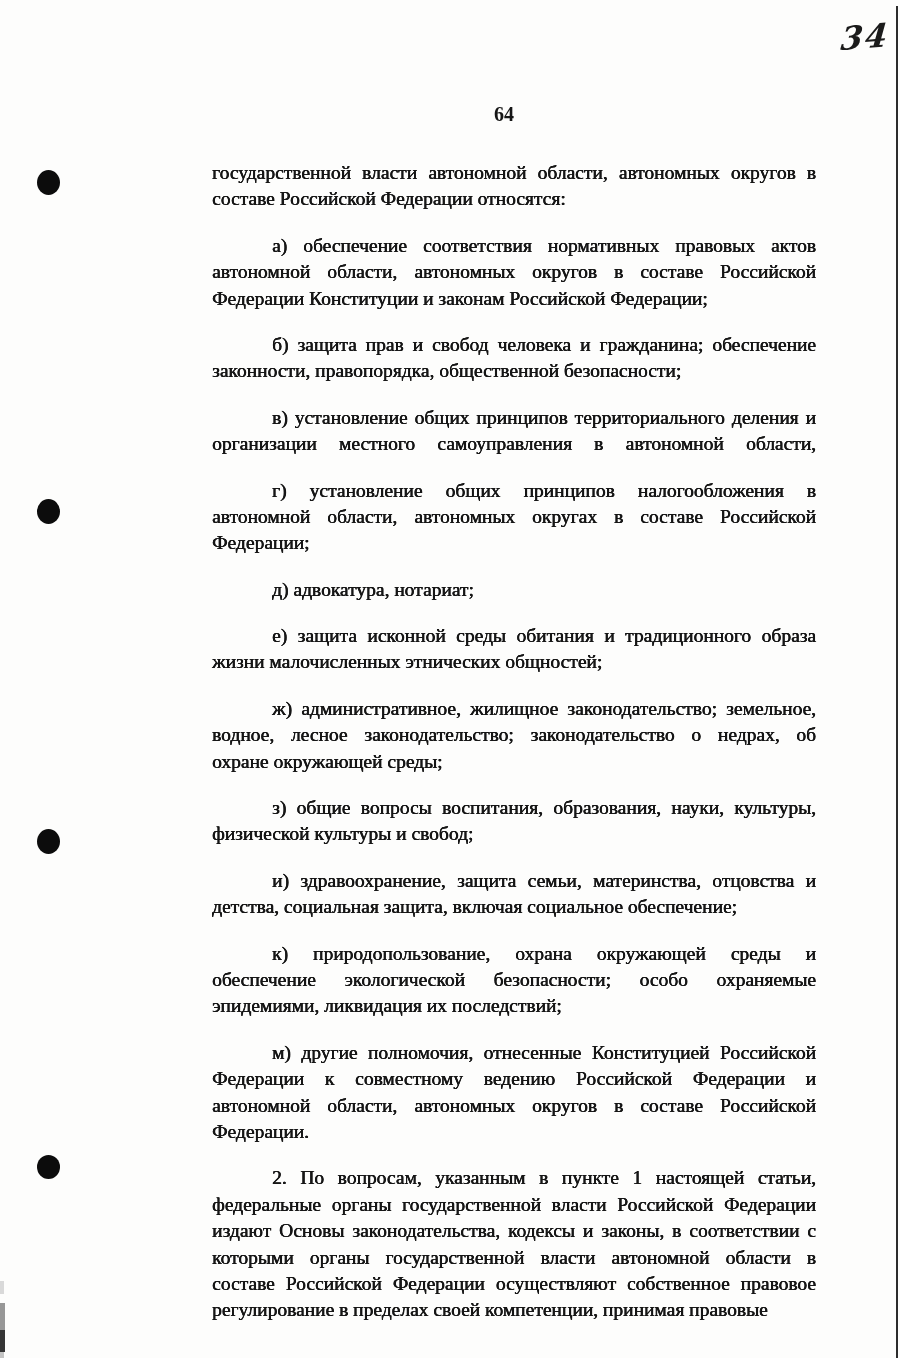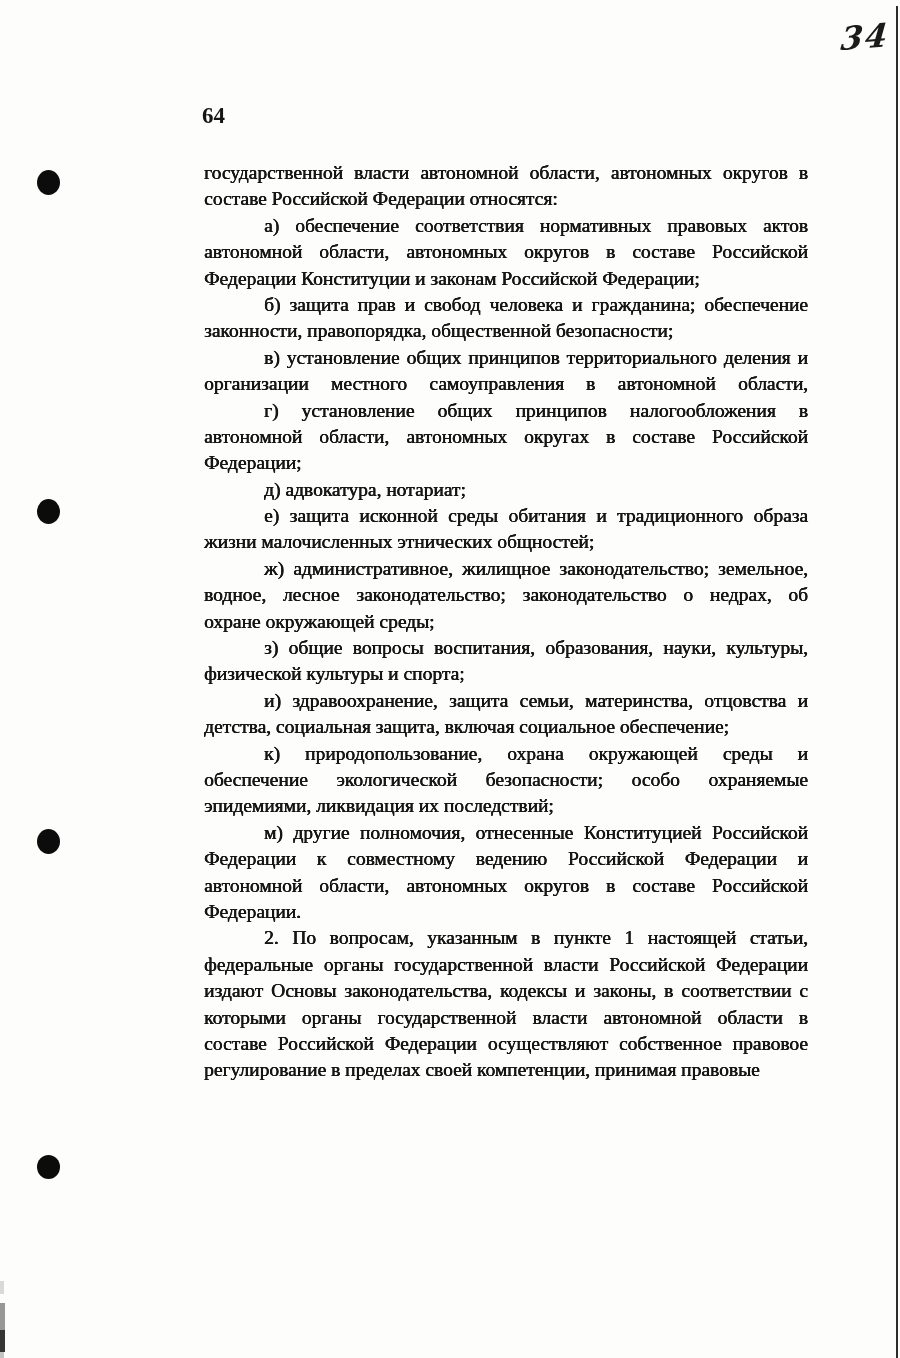--- a/index.html
+++ b/index.html
@@ -18,36 +18,36 @@
   .handwritten-number {
     position: absolute; left: 841px; top: 18px;
     font-family: "DejaVu Serif", serif;
     font-style: italic; font-weight: bold;
     font-size: 32px; color: #1b1b1b;
     transform: rotate(-5deg) skewX(-10deg);
     letter-spacing: 2px;
   }
   .printed-page-number {
     position: absolute; left: 202px; top: 103px; width: 604px;
-    text-align: left;
-    font-size: 23px; font-weight: bold; color: #161616;
+    text-align: center;
+    font-size: 20px; font-weight: bold; color: #161616;
   }
   .text-block {
-    position: absolute; left: 204px; top: 160px; width: 604px;
+    position: absolute; left: 212px; top: 160px; width: 604px;
     font-size: 19.5px; color: #161616;
     text-shadow: 0.45px 0 0 #161616, 0 0.3px 0 #161616;
   }
   .line {
     height: 26.4px; line-height: 26.4px;
     white-space: nowrap;
     text-align: justify;
     text-align-last: justify;
     overflow: visible;
   }
-  .line.indent { text-indent: 60px; }
+  .line.indent { text-indent: 60px; margin-top: 20px; }
   .line.para-end { text-align-last: auto; }
   .punch-dot {
     position: absolute; left: 37px; width: 23px; height: 25px;
     background: #0c0c0c; border-radius: 50%;
   }
   .dot-1 { top: 170px; }
   .dot-2 { top: 499px; }
   .dot-3 { top: 829px; }
   .dot-4 { top: 1155px; height: 24px; }
   .edge-line-right {
@@ -82,21 +82,21 @@
       <div class="line indent">г) установление общих принципов налогообложения в</div>
       <div class="line">автономной области, автономных округах в составе Российской</div>
       <div class="line para-end">Федерации;</div>
       <div class="line indent para-end">д) адвокатура, нотариат;</div>
       <div class="line indent">е) защита исконной среды обитания и традиционного образа</div>
       <div class="line para-end">жизни малочисленных этнических общностей;</div>
       <div class="line indent">ж) административное, жилищное законодательство; земельное,</div>
       <div class="line">водное, лесное законодательство; законодательство о недрах, об</div>
       <div class="line para-end">охране окружающей среды;</div>
       <div class="line indent">з) общие вопросы воспитания, образования, науки, культуры,</div>
-      <div class="line para-end">физической культуры и спорта;</div>
+      <div class="line para-end">физической культуры и свобод;</div>
       <div class="line indent">и) здравоохранение, защита семьи, материнства, отцовства и</div>
       <div class="line para-end">детства, социальная защита, включая социальное обеспечение;</div>
       <div class="line indent">к) природопользование, охрана окружающей среды и</div>
       <div class="line">обеспечение экологической безопасности; особо охраняемые</div>
       <div class="line para-end">эпидемиями, ликвидация их последствий;</div>
       <div class="line indent">м) другие полномочия, отнесенные Конституцией Российской</div>
       <div class="line">Федерации к совместному ведению Российской Федерации и</div>
       <div class="line">автономной области, автономных округов в составе Российской</div>
       <div class="line para-end">Федерации.</div>
       <div class="line indent">2. По вопросам, указанным в пункте 1 настоящей статьи,</div>

